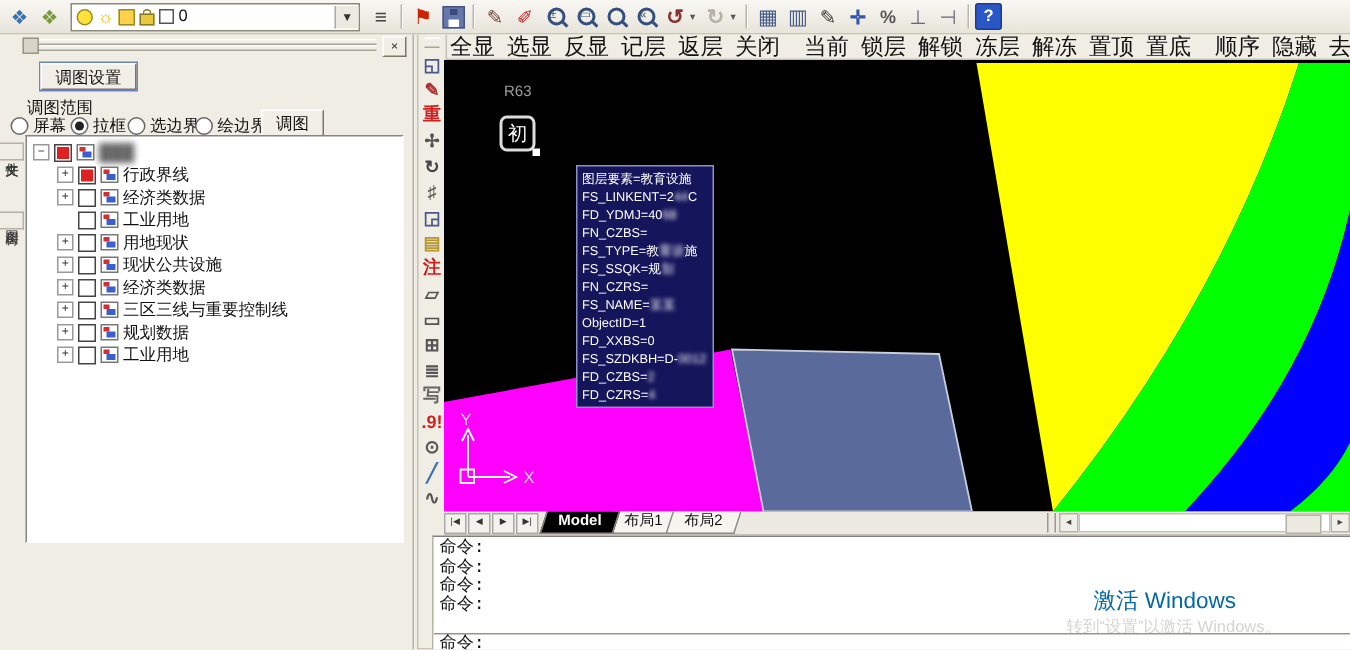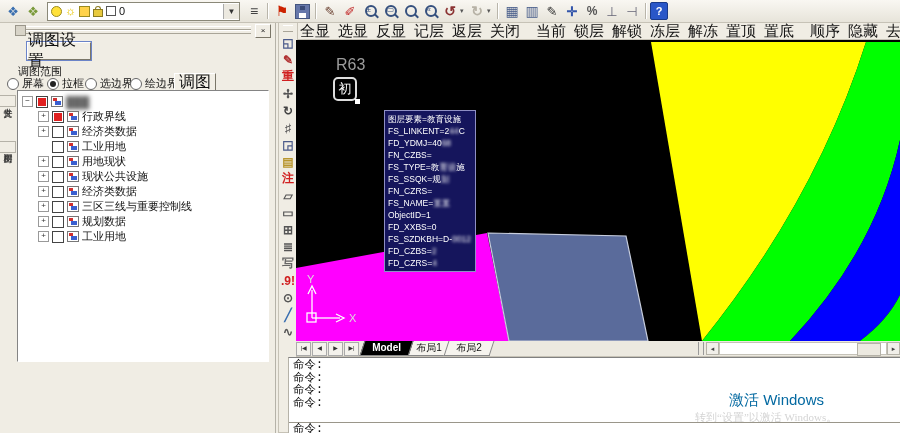--- a/index.html
+++ b/index.html
@@ -47,21 +47,21 @@
   .mi{padding:0 4px;font-size:15px;color:#111}
   .mi.sep{padding:0;width:1px;height:11px;background:#b0ada2;margin:0 4px}
   
   #panel{left:0;top:23px;width:276px;height:410px;background:#f0ede4;border-right:1px solid #b5b2a8;box-sizing:border-box}
   .vtab{position:absolute;left:0;width:13px;border:1px solid #b5b2a8;border-left:none;background:#f0ede4;
         writing-mode:vertical-rl;font-size:9px;color:#333;padding:5px 1px;text-align:center}
   .ptitle-grip{position:absolute;left:20px;right:24px;height:2px;border-top:1px solid #fff;border-bottom:1px solid #a9a598}
   .pclose{position:absolute;right:4px;top:1px;width:14px;height:12px;background:#f0ede4;
           border:1px solid;border-color:#fff #7a7668 #7a7668 #fff;font-size:8px;line-height:11px;text-align:center;color:#222}
   .pminibox{position:absolute;left:15px;top:2px;width:9px;height:9px;background:#d8d4c8;border:1px solid #9a968a}
-  .btn{background:#f2efe6;border:1px solid;border-color:#fff #7a7668 #7a7668 #fff;font-size:16px;
+  .btn{background:#f2efe6;border:1px solid;border-color:#fff #7a7668 #7a7668 #fff;font-size:11px;
        display:flex;align-items:center;justify-content:center;box-sizing:border-box}
   #btn-settings{left:27px;top:19px;width:64px;height:18px;box-shadow:0 0 0 1px #6b84c8}
   #lbl-range{left:18px;top:41px}
   #btn-fetch{left:174px;top:50px;width:42px;height:18px}
   .radio{position:absolute;display:flex;align-items:center;gap:3px;top:53px}
   .rdot{width:10px;height:10px;border:1px solid #666;border-radius:50%;background:#fff;position:relative;flex:none}
   .radio.sel .rdot::after{content:"";position:absolute;inset:2px;background:#222;border-radius:50%}
   #tree{left:17px;top:67px;width:252px;height:272px;background:#fff;border:1px solid;
         border-color:#848484 #fff #fff #848484;box-sizing:border-box;padding-top:3px;overflow:hidden}
   .trow{display:flex;align-items:center;height:15px;gap:3px;padding-left:4px}
@@ -74,21 +74,21 @@
   .docicon{width:12px;height:11px;position:relative;flex:none;background:#fff;border:1px solid #777;box-sizing:border-box}
   .docicon::before{content:"";position:absolute;left:1px;top:1px;width:4px;height:3px;background:#d03030}
   .docicon::after{content:"";position:absolute;right:1px;bottom:1px;width:6px;height:4px;background:#3a5fd0}
   .blurtx{filter:blur(2px);color:#666}
   
   #vtool{left:278px;top:23px;width:20px;height:410px;background:#f0ede4;border:1px solid #c6c2b6;border-top:none;box-sizing:border-box}
   #vtool .grip{height:5px;margin:2px 4px;border-top:1px solid #fff;border-bottom:1px solid #a9a598}
   .vicon{width:18px;height:17px;display:flex;align-items:center;justify-content:center;font-size:12px;font-weight:bold}
   
   #canvas{left:296px;top:40px;width:604px;height:301px;background:#000;overflow:hidden}
-  #r63{position:absolute;left:40px;top:16px;color:#9c9c9c;font-size:16px}
+  #r63{position:absolute;left:40px;top:16px;color:#9c9c9c;font-size:10px}
   #editbox{position:absolute;left:37px;top:37px;width:20px;height:20px;border:2px solid #ddd;border-radius:5px;
            color:#fff;font-size:13px;text-align:center;line-height:20px}
   #editbox::after{content:"";position:absolute;right:-5px;bottom:-5px;width:5px;height:5px;background:#fff}
   #tooltip{position:absolute;left:88px;top:70px;width:84px;background:#15155c;border:1px solid #8f8fc4;
            color:#fff;font-size:8.5px;line-height:12px;padding:2px 3px;white-space:nowrap;overflow:hidden}
   .tline span.b{filter:blur(1.5px)}
   
   #tabbar{left:296px;top:341px;width:604px;height:16px;background:#ece9e0;border-bottom:1px solid #c6c2b6;
           display:flex;align-items:center;box-sizing:border-box}
   .navbtn{width:13px;height:12px;border:1px solid #aaa;background:#f4f2ec;font-size:6px;text-align:center;
@@ -106,21 +106,21 @@
   
   #cmd{left:288px;top:357px;width:612px;height:76px;background:#fff;border-top:1px solid #808080;
        border-left:1px solid #b5b2a8;box-sizing:border-box;font-family:"DejaVu Sans Mono","Liberation Mono",monospace;
        font-size:11.5px;color:#111;overflow:hidden}
   .cline{height:12.5px;line-height:12.5px;padding-left:4px;white-space:pre}
   #cprompt{position:absolute;left:0;right:0;bottom:0;height:10px;border-top:1px solid #9a968a;
            padding-left:4px;line-height:11px;background:#fff}
   #cmd-sb{position:absolute;right:2px;bottom:1px;display:flex;gap:1px}
   .csbtn{width:10px;height:8px;background:#ece9e0;border:1px solid #b5b2a8;font-size:5px;line-height:7px;text-align:center;color:#555}
   #wm1{position:absolute;left:440px;top:33px;font-size:15px;color:#0369a1;font-family:"Liberation Sans",sans-serif}
-  #wm2{position:absolute;left:406px;top:52px;font-size:11px;color:#d4d4d4;font-family:Liberation Serif, serif}
+  #wm2{position:absolute;left:422px;top:52px;font-size:11px;color:#d4d4d4;font-family:Liberation Sans, sans-serif}
 </style>
 </head>
 <body>
 
 <div id="row1" class="abs">
   <span class="ticon" style="color:#3a6fb0">❖</span>
   <span class="ticon" style="color:#7a9a3a">❖</span>
   <div class="combo">
     <span class="bulb"></span>
     <span class="sun">☼</span>

